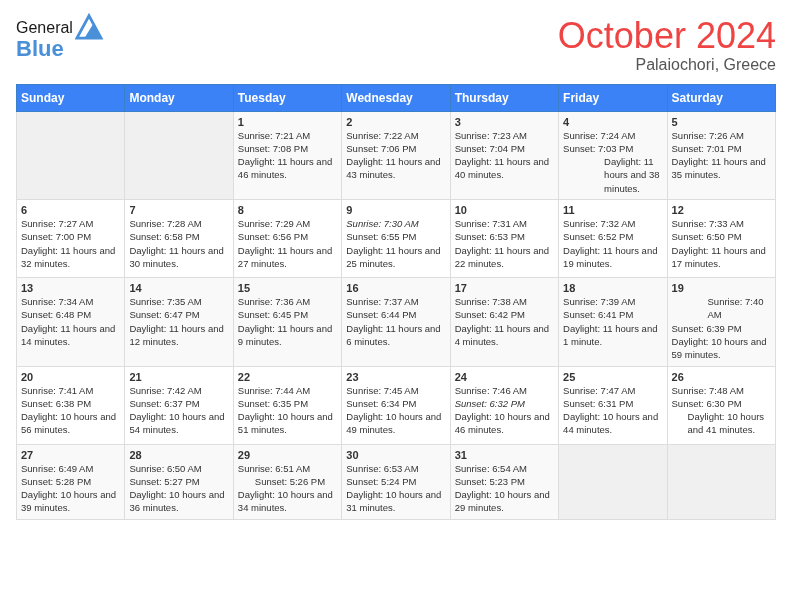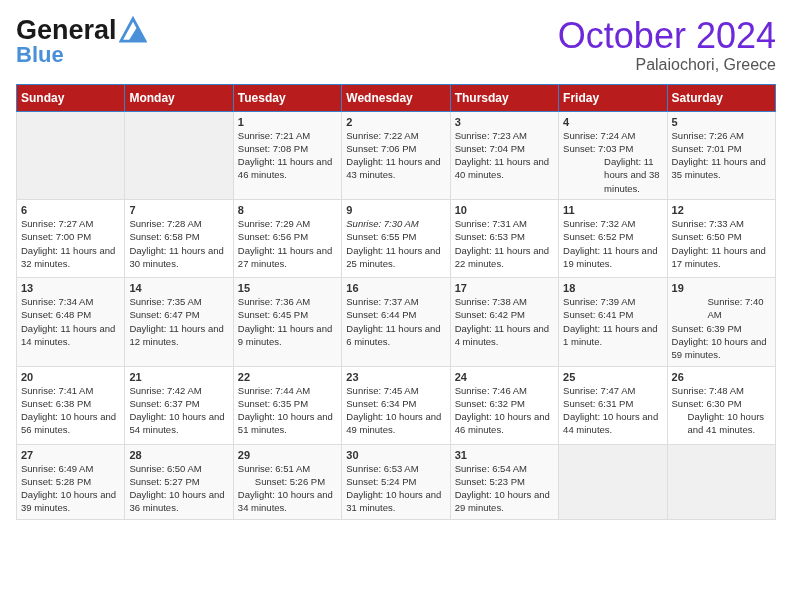--- a/index.html
+++ b/index.html
@@ -18,52 +18,52 @@
       display: flex;
       justify-content: space-between;
       align-items: flex-start;
       margin-bottom: 10px;
     }
     .logo {
       display: flex;
       align-items: center;
     }
     .logo-text {
-      font-size: 27px;
-      font-weight: bold;
+      font-size: 16px;
+      font-weight: normal;
       color: #1a1a1a;
       line-height: 1.1;
     }
     .logo-icon {
       width: 28px;
       height: 28px;
       margin-left: 2px;
       margin-top: -4px;
     }
     .title-block {
       text-align: right;
     }
     .month-title {
       font-size: 36px;
       font-weight: 300;
-      color: #6d28d9;
+      color: #ef4444;
       line-height: 1.1;
     }
     .location-title {
       font-size: 16px;
       color: #555;
       font-weight: 300;
     }
     table {
       width: 100%;
       border-collapse: collapse;
       table-layout: fixed;
     }
     thead th {
-      background: #b91c1c;
+      background: #3b82f6;
       color: #fff;
       font-size: 12px;
       font-weight: bold;
       padding: 6px 4px;
       text-align: left;
       border: 1px solid #3a7fc9;
     }
     tbody td {
       vertical-align: top;
       padding: 4px 4px;
@@ -320,21 +320,21 @@
             <div class="day-info">
               <span style="display: block;">Sunrise: 7:45 AM</span>
               <span style="display: block;">Sunset: 6:34 PM</span>
               <span style="display: block;">Daylight: 10 hours and 49 minutes.</span>
             </div>
           </td>
           <td>
             <span class="day-num">24</span>
             <div class="day-info">
               <span style="display: block;">Sunrise: 7:46 AM</span>
-              <span style="display: block;">Sunset: 6:32 PM</span>
+              <span style="display: block; font-style: italic;">Sunset: 6:32 PM</span>
               <span style="display: block;">Daylight: 10 hours and 46 minutes.</span>
             </div>
           </td>
           <td>
             <span class="day-num">25</span>
             <div class="day-info">
               <span style="display: block;">Sunrise: 7:47 AM</span>
               <span style="display: block;">Sunset: 6:31 PM</span>
               <span style="display: block;">Daylight: 10 hours and 44 minutes.</span>
             </div>

